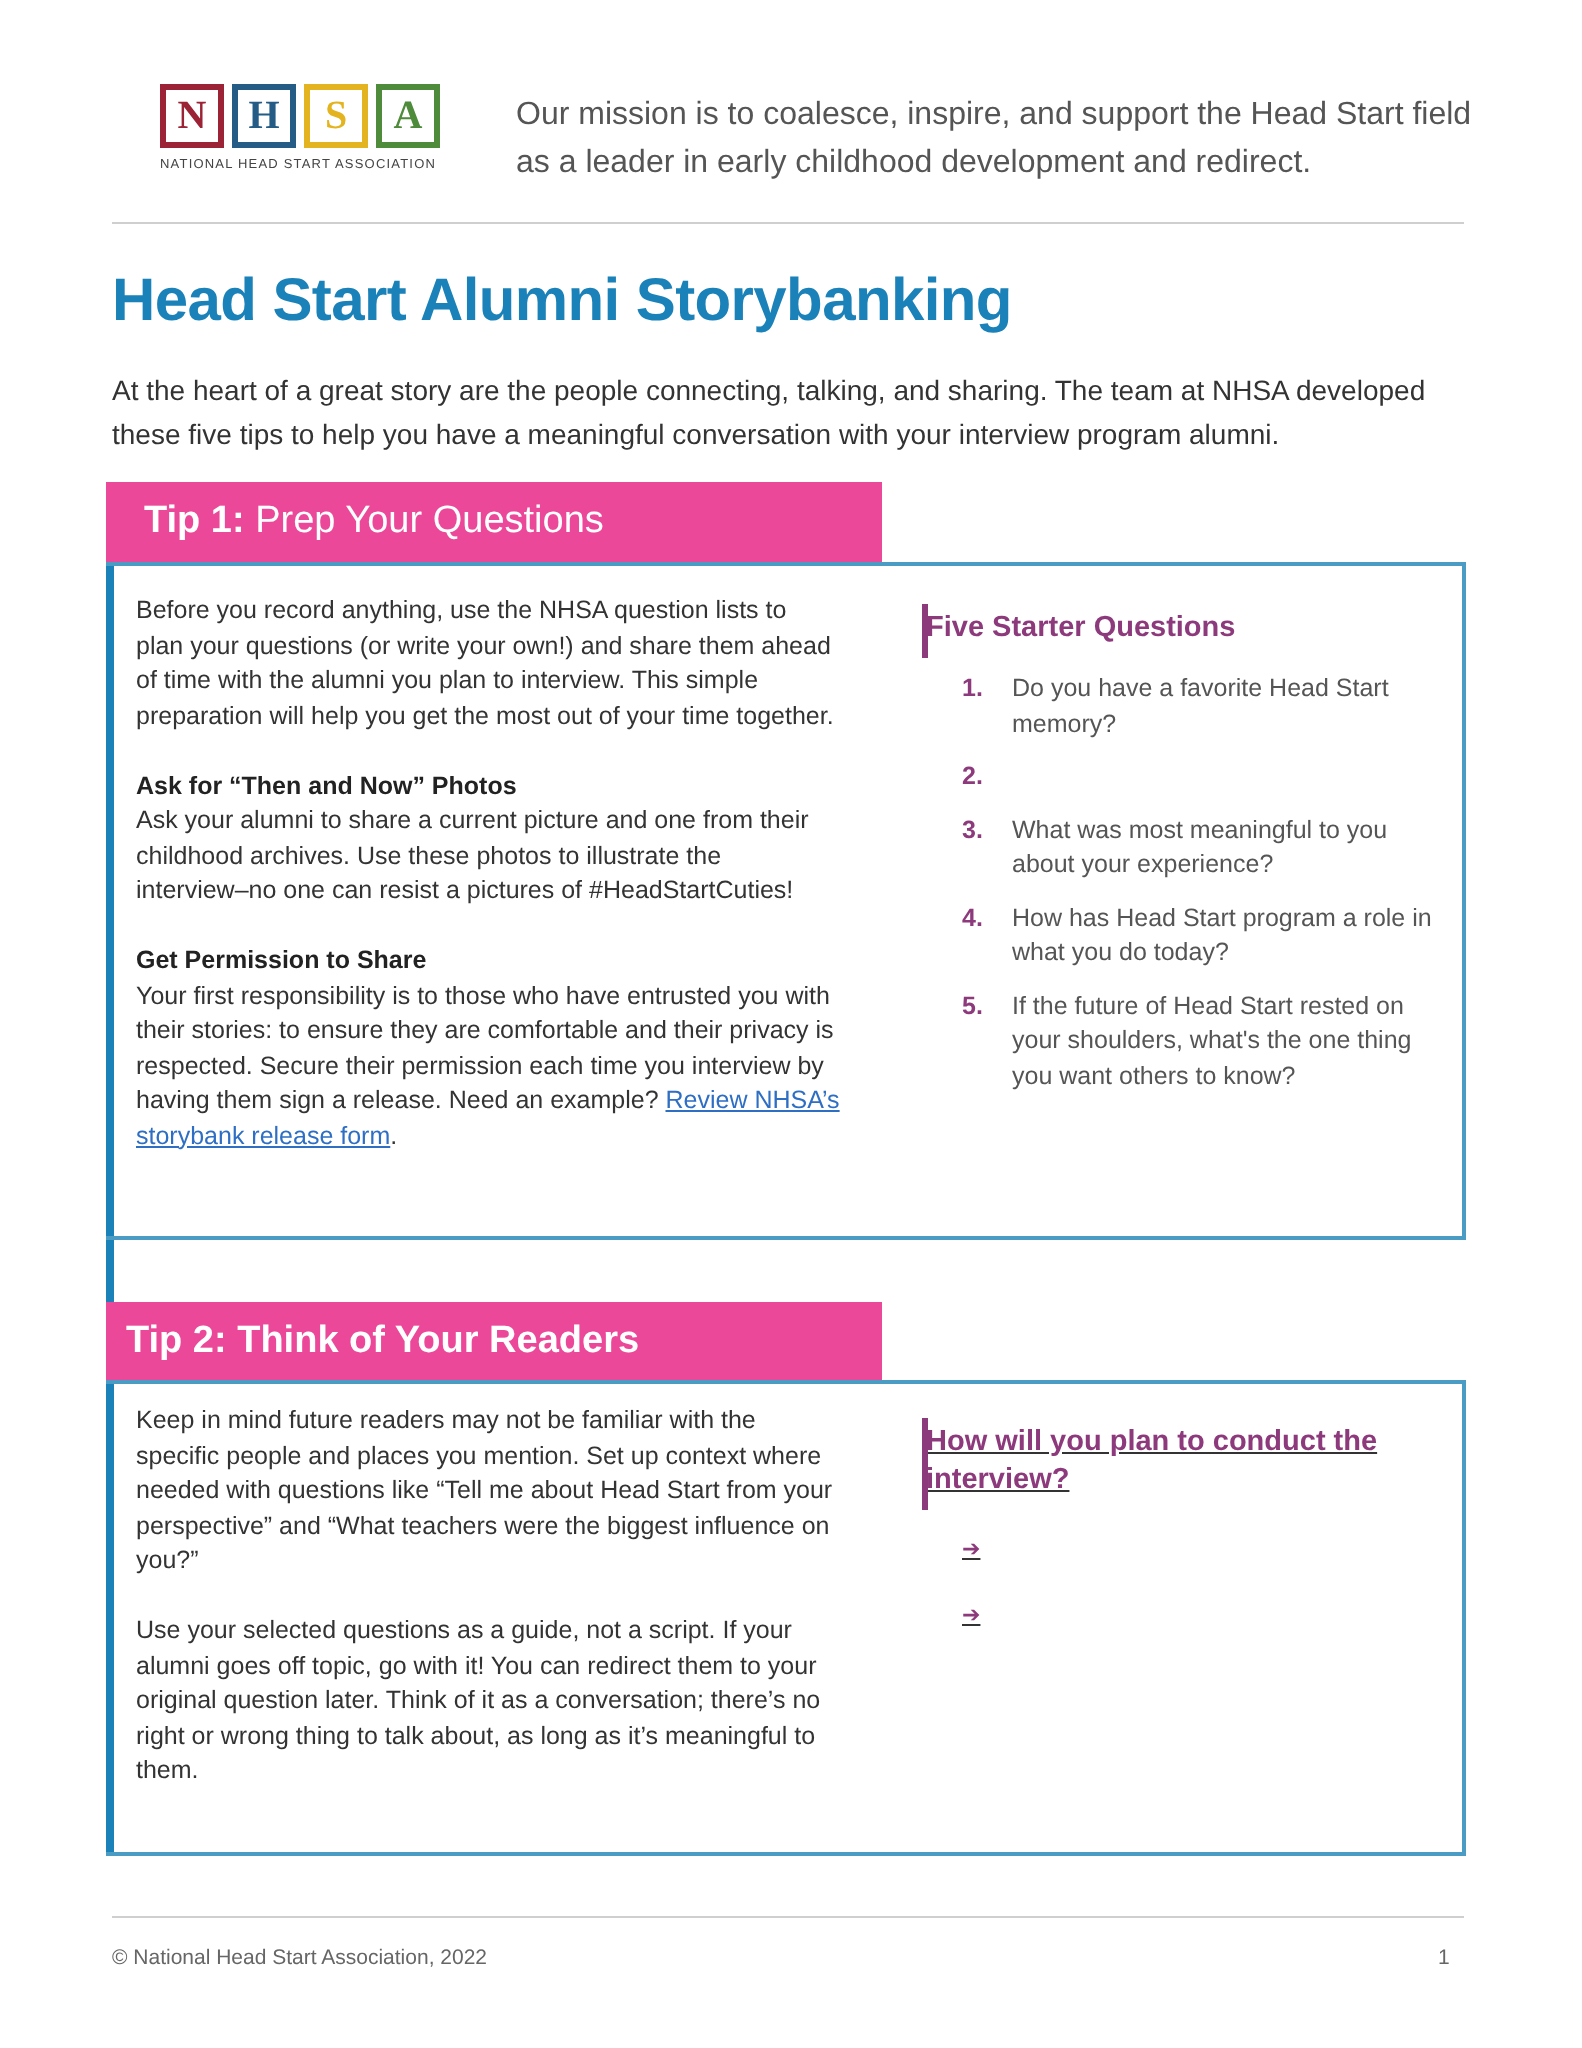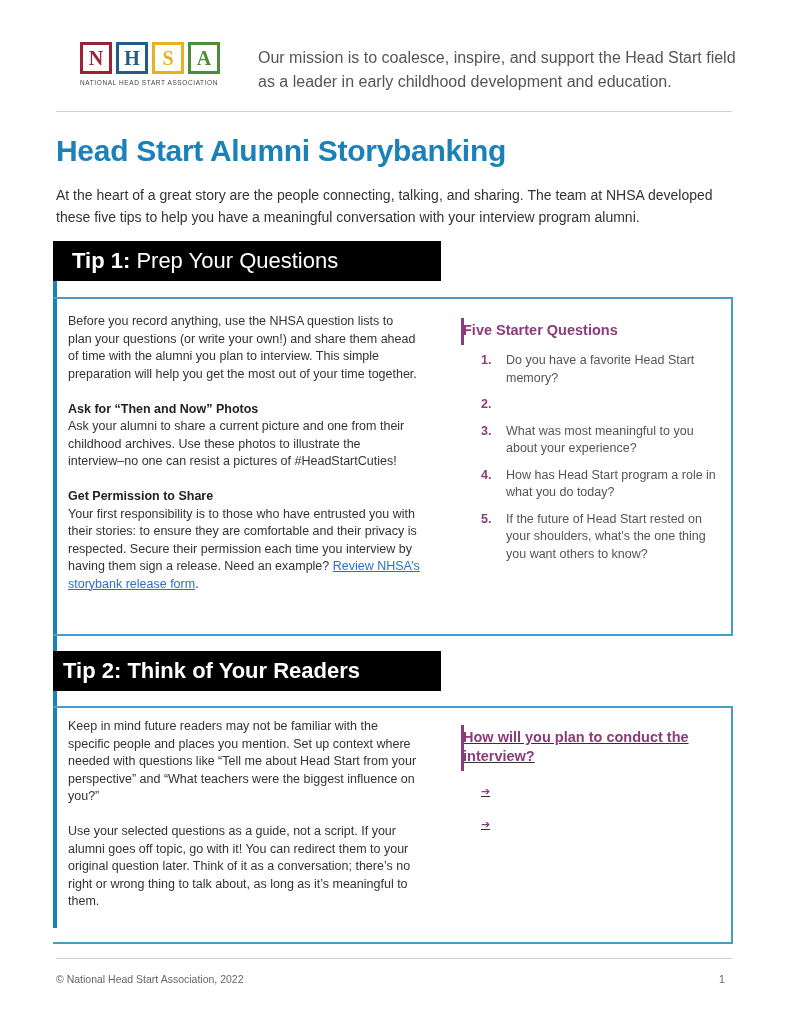--- a/index.html
+++ b/index.html
@@ -25,29 +25,29 @@
     letter-spacing: -0.3px;
   }
   .intro {
     position: absolute; left: 56px; top: 184px; width: 680px; font-size: 14px; line-height: 22px; color: #333;
   }
 
   
   .left-bar { position: absolute; left: 53px; top: 241px; width: 4px; height: 687px; background: #1b82b9; }
 
   .tip-header {
-    position: absolute; left: 53px; height: 40px; width: 388px; background: #000000;
-    color: #ffffff; font-size: 22px; line-height: 40px; padding-left: 19px;
+    position: absolute; left: 53px; height: 40px; width: 388px; background: #ec4899;
+    color: #ffffff; font-size: 19px; line-height: 40px; padding-left: 19px;
   }
   .tip-header b { font-weight: bold; }
   .tip1-header { top: 241px; }
   .tip2-header { top: 651px; padding-left: 10px; font-weight: bold; }
 
   .tip-box {
-    position: absolute; left: 53px; width: 680px; border: 2px solid #4a9cc4; border-left: none; margin-top: 16px;
+    position: absolute; left: 53px; width: 680px; border: 2px solid #4a9cc4; border-left: none;
   }
   .tip1-box { top: 281px; height: 339px; }
   .tip2-box { top: 690px; height: 238px; }
 
   .col-left { position: absolute; left: 15px; width: 352px; font-size: 12.5px; line-height: 17.5px; color: #333; }
   .tip1-box .col-left { top: 14px; }
   .tip2-box .col-left { top: 10px; }
   .col-left p { margin-bottom: 17.5px; }
   .col-left .sub-head { font-weight: bold; color: #222; }
   .col-left a { color: #2e6fc4; text-decoration: underline; }
@@ -80,21 +80,21 @@
 
 <div class="logo">
   <div class="logo-boxes">
     <div class="logo-box" style="border-color:#9b2335;color:#9b2335;">N</div>
     <div class="logo-box" style="border-color:#245c86;color:#245c86;">H</div>
     <div class="logo-box" style="border-color:#e3b420;color:#e3b420;">S</div>
     <div class="logo-box" style="border-color:#4e8b3a;color:#4e8b3a;">A</div>
   </div>
   <div class="logo-caption">NATIONAL HEAD START ASSOCIATION</div>
 </div>
-<div class="mission">Our mission is to coalesce, inspire, and support the Head Start field as a leader in early childhood development and education.</div>
+<div class="mission">Our mission is to coalesce, inspire, and support the Head Start field as a leader in early childhood development and redirect.</div>
 <div class="top-rule"></div>
 
 <h1 class="page-title">Head Start Alumni Storybanking</h1>
 <p class="intro">At the heart of a great story are the people connecting, talking, and sharing. The team at NHSA developed these five tips to help you have a meaningful conversation with your interview program alumni.</p>
 
 <div class="left-bar"></div>
 
 <div class="tip-header tip1-header">
   <b>Tip 1:</b><span> Prep Your Questions</span>
 </div>

